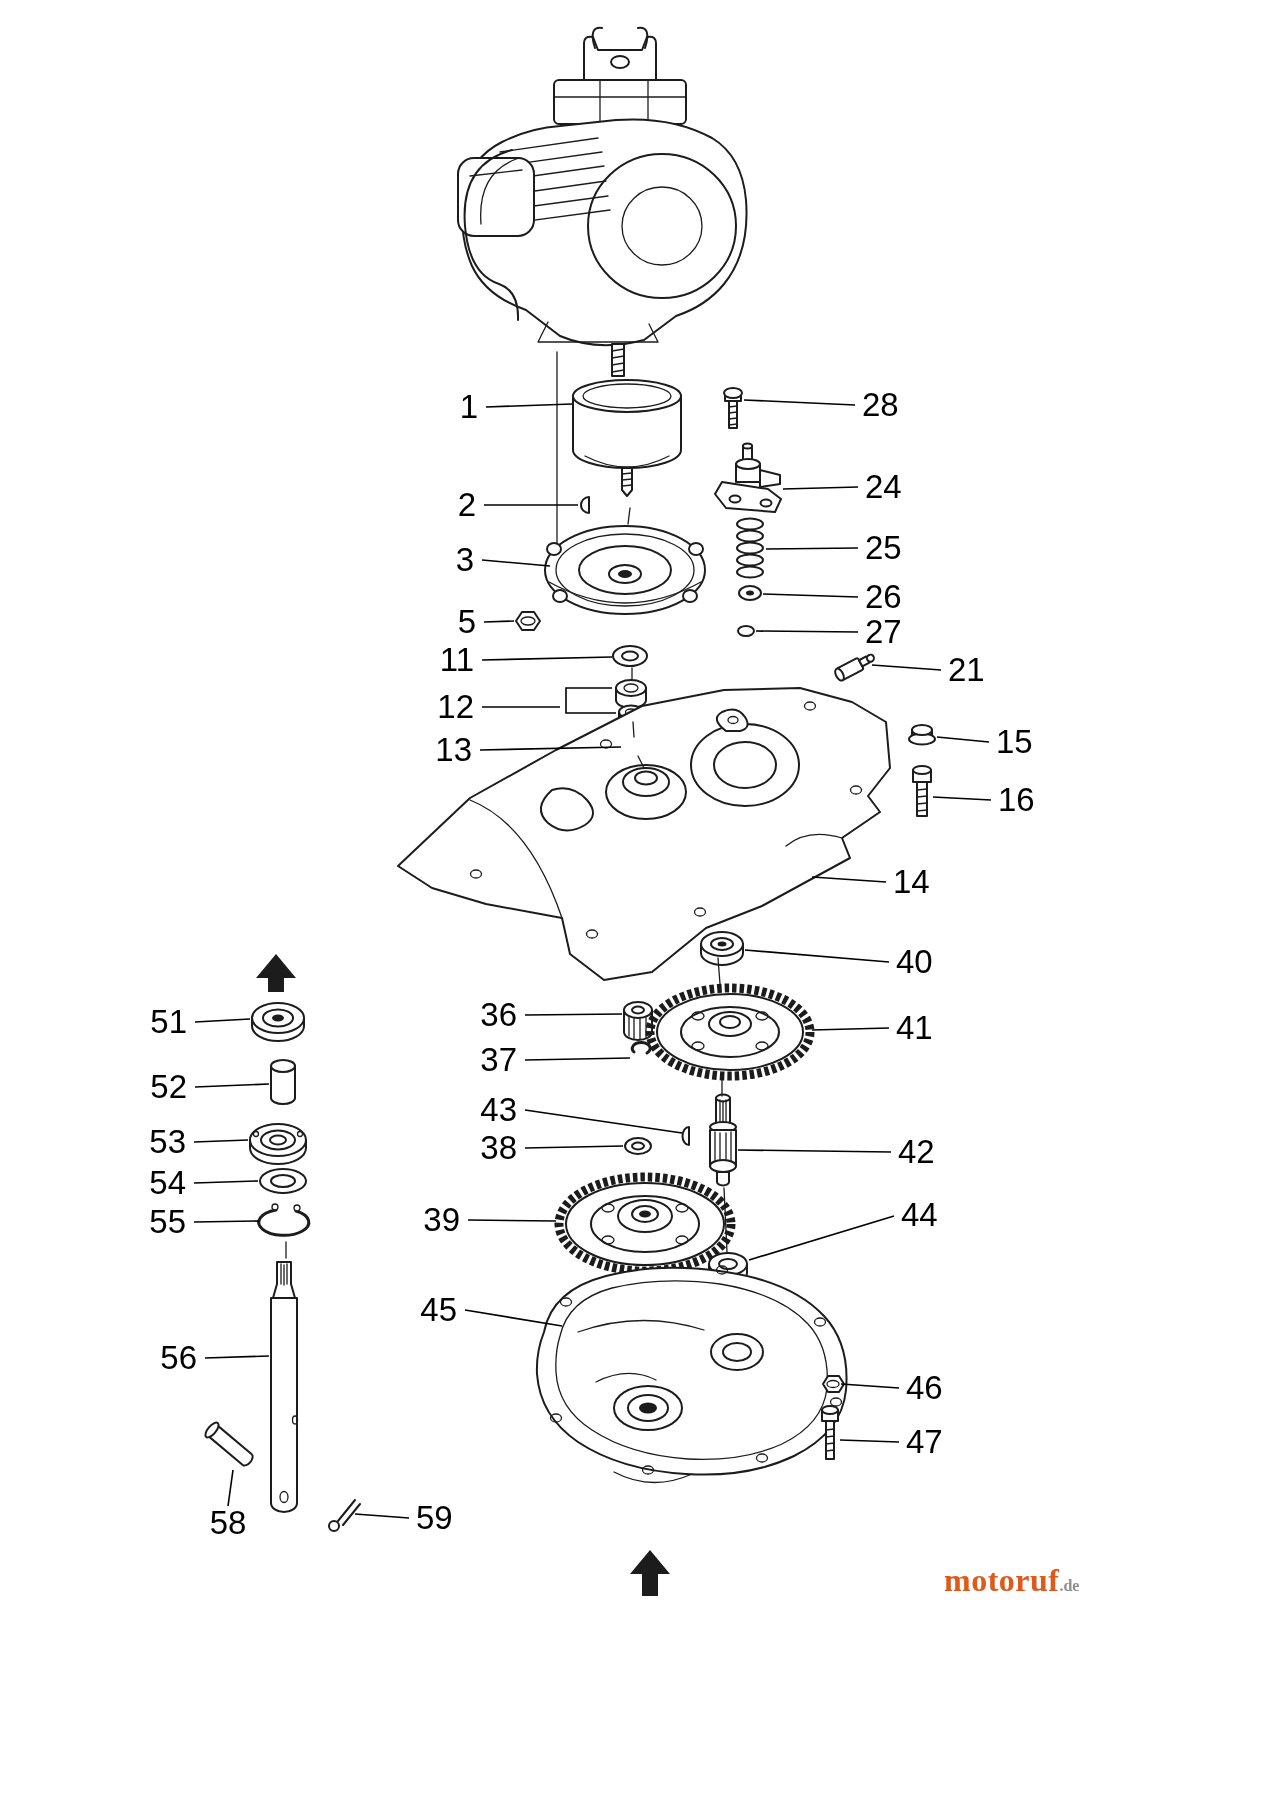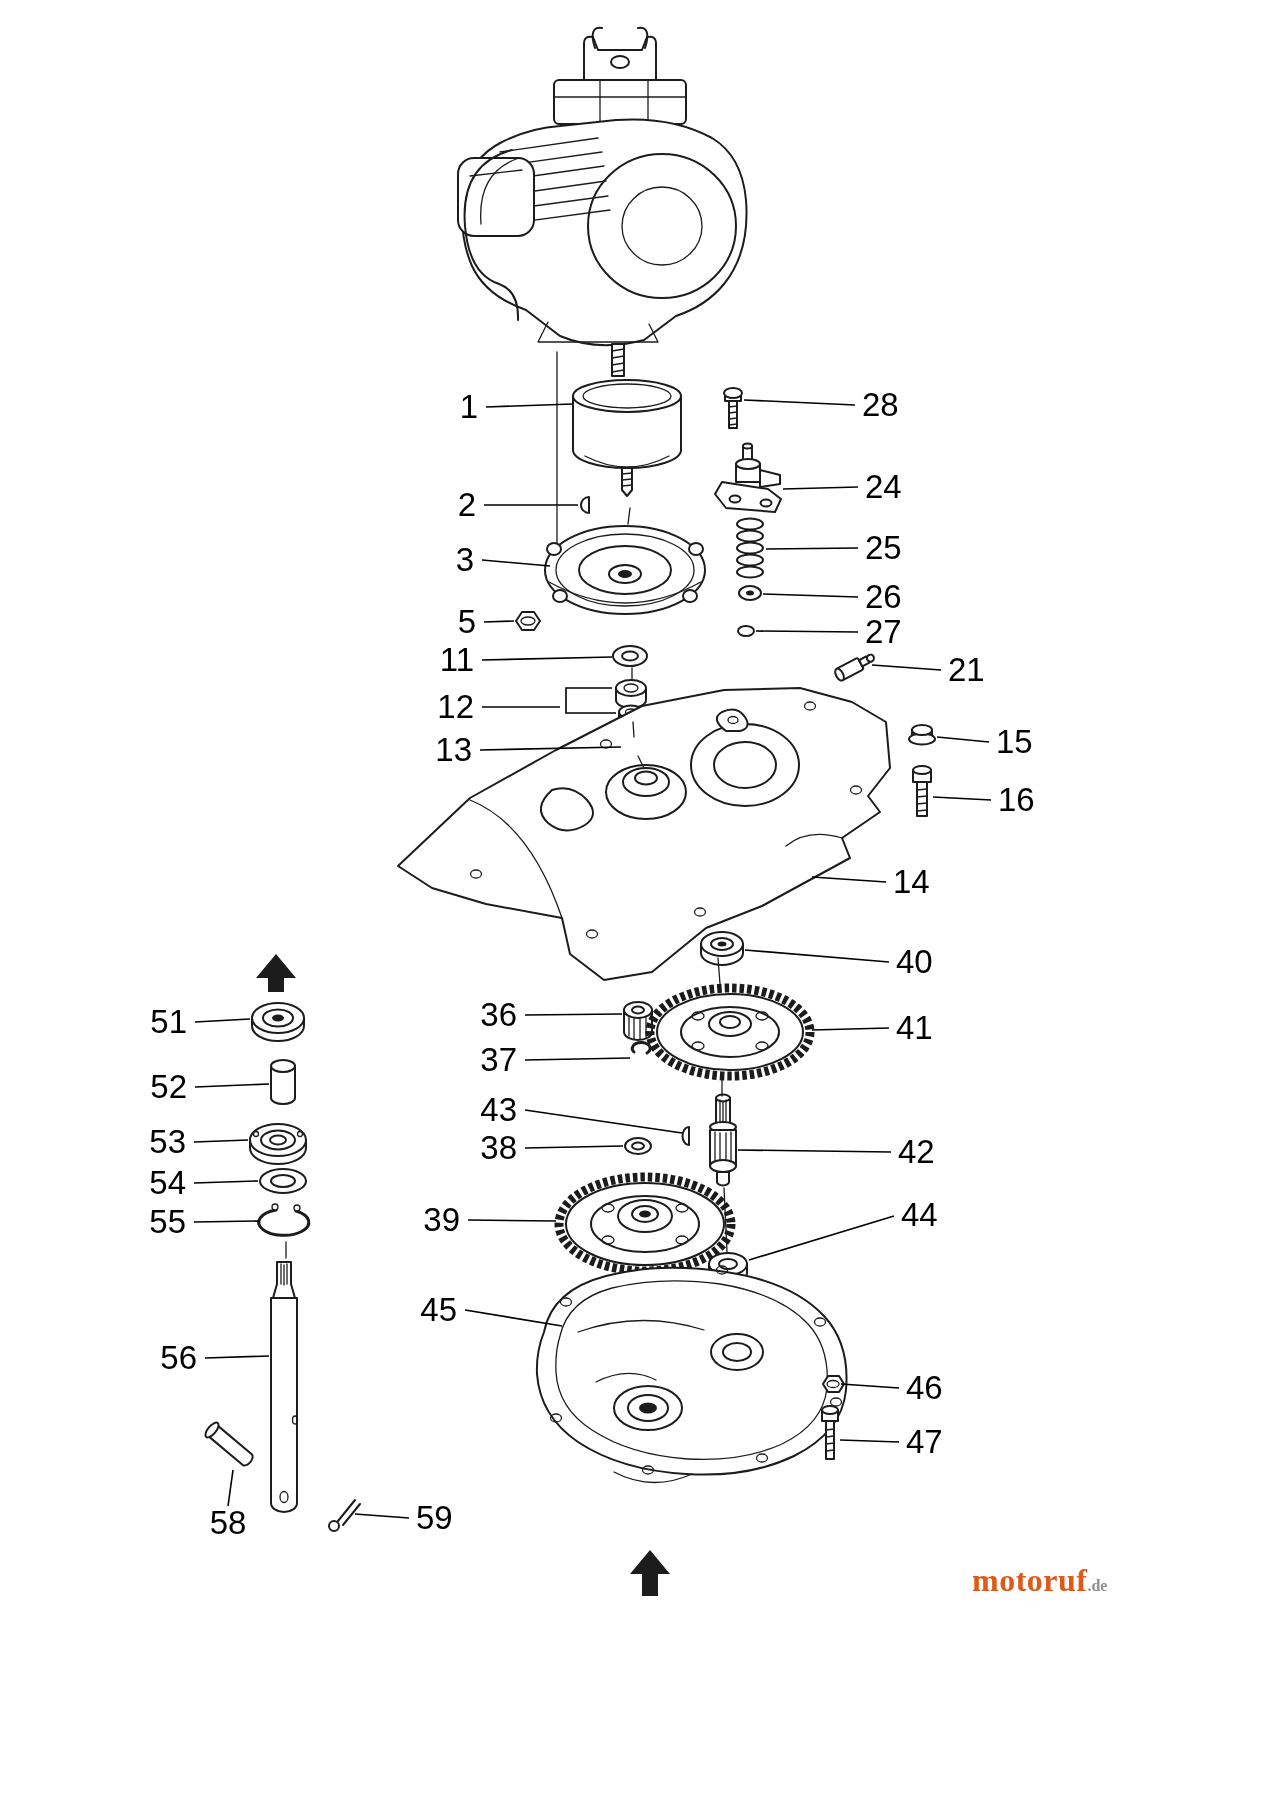--- a/index.html
+++ b/index.html
@@ -32,21 +32,21 @@
     stroke-dasharray: 4.5 3;
   }
   .leader { stroke: #000000; stroke-width: 1.6; fill: none; }
   .callout {
     font-family: "Liberation Sans", sans-serif;
     font-size: 33px;
     fill: #000000;
   }
   .watermark {
     position: absolute;
-    left: 972px;
+    left: 944px;
     top: 1562px;
     white-space: nowrap;
     font-family: "Liberation Serif", serif;
     font-weight: bold;
   }
   .watermark .brand { color: #dd5a1a; font-size: 32px; letter-spacing: 0.5px; }
   .watermark .tld   { color: #8e8e8e; font-size: 16px; }
 </style>
 </head>
 <body>

